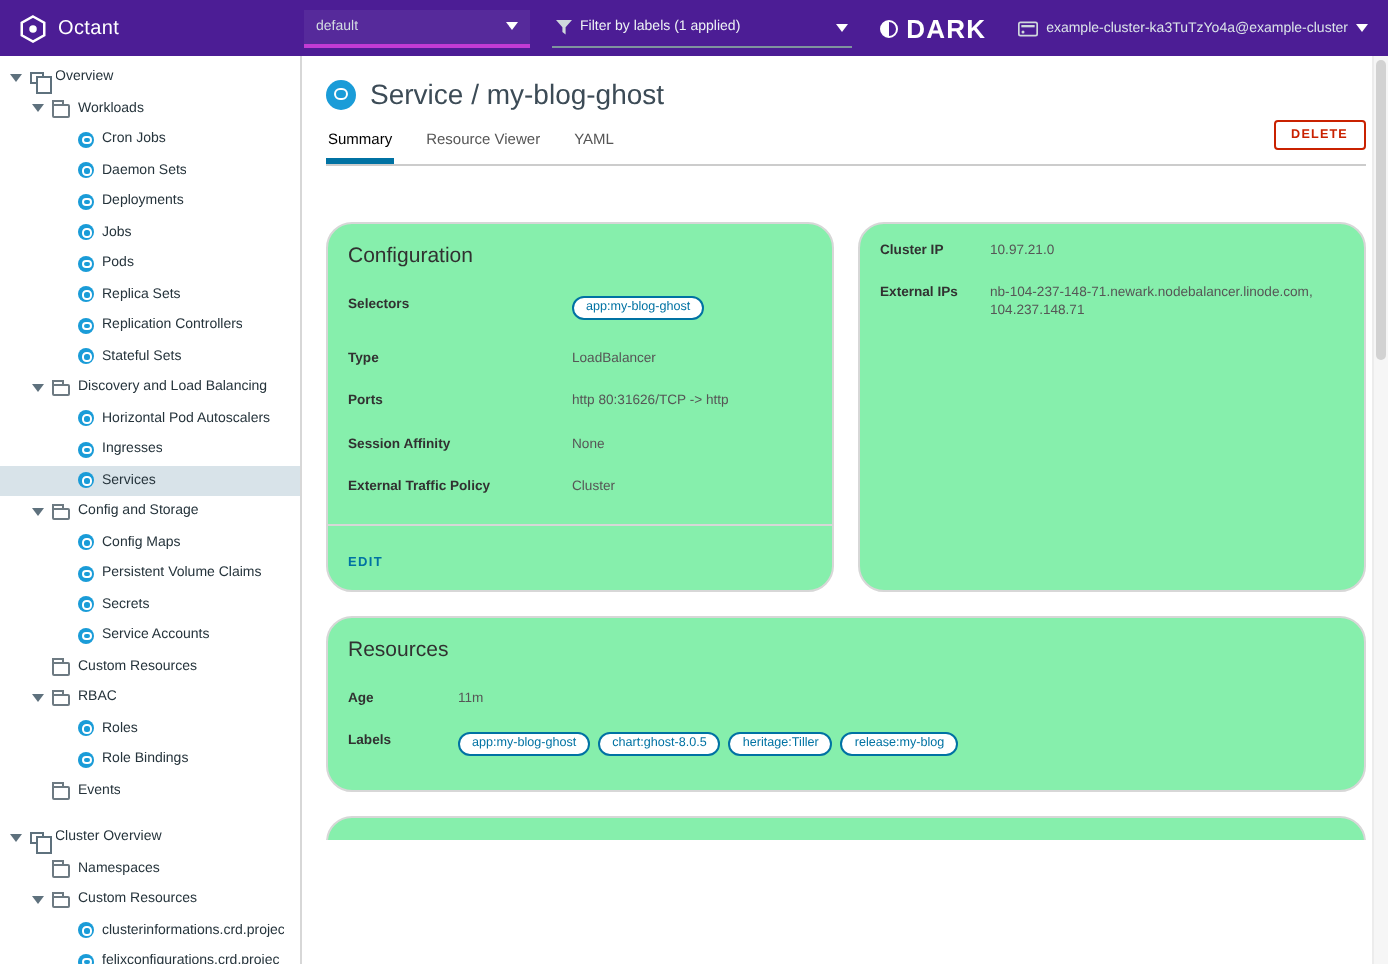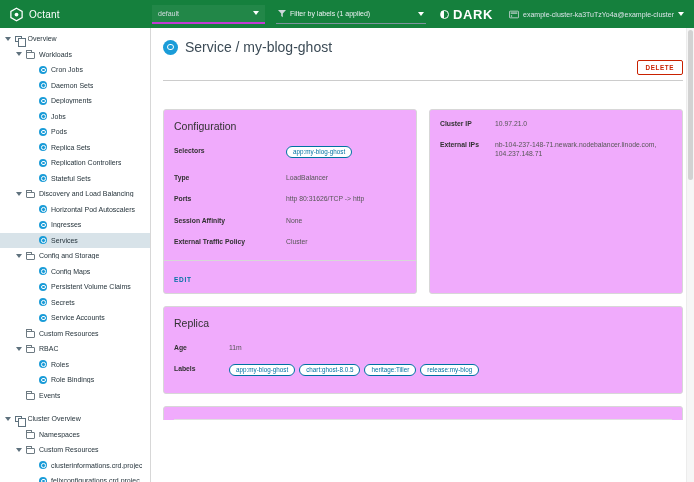--- a/index.html
+++ b/index.html
@@ -1,20 +1,20 @@
 <!DOCTYPE html>
 <html><head>
 <meta charset="utf-8">
 <style>
 *{margin:0;padding:0;box-sizing:border-box}
 html,body{width:694px;height:482px}
 body{font-family:"Liberation Sans",sans-serif;background:#fff;overflow:hidden;position:relative;-webkit-font-smoothing:antialiased}
 
 
-.topbar{position:absolute;top:0;left:0;width:694px;height:28px;background:#15803d;display:flex;align-items:center;color:#fff;z-index:9}
+.topbar{position:absolute;top:0;left:0;width:694px;height:28px;background:#4c1d95;display:flex;align-items:center;color:#fff;z-index:9}
 .brand{width:152px;display:flex;align-items:center;gap:5px;padding-left:9px;flex:0 0 auto}
 .brand-title{font-size:10px;color:#fff;letter-spacing:.2px}
 .ns-select{width:113px;height:19px;display:flex;align-items:center;justify-content:space-between;padding:0 6px;background:rgba(255,255,255,.06);border-bottom:2px solid #c13bd4;font-size:7px;color:#d4dde2;cursor:pointer;flex:0 0 auto}
 .filter{margin-left:11px;width:150px;height:19px;display:flex;align-items:center;gap:4px;border-bottom:1px solid #7e939e;font-size:7px;color:#eef3f5;cursor:pointer;flex:0 0 auto;padding:0 2px}
 .filter .tb-caret{margin-left:auto}
 .tb-caret{width:0;height:0;border-left:3px solid transparent;border-right:3px solid transparent;border-top:4px solid #fff;flex:0 0 auto}
 .theme{margin-left:auto;display:flex;align-items:center;gap:4px;font-size:13px;font-weight:700;letter-spacing:.6px;cursor:pointer}
 .theme-icon{width:9px;height:9px;border:1px solid #fff;border-radius:50%;background:linear-gradient(90deg,#fff 0 50%,transparent 50%);flex:0 0 auto}
 .context{display:flex;align-items:center;gap:4px;font-size:7px;color:#dbe4e9;margin:0 10px 0 16px;cursor:pointer}
 
@@ -42,21 +42,21 @@
 .page-icon{width:15px;height:15px;border-radius:50%;background:#1a9cd8;position:relative;flex:0 0 auto}
 .page-icon::after{content:"";position:absolute;left:4.2px;top:4.2px;width:4.5px;height:4.5px;border:1.2px solid #fff;border-radius:50%}
 .page-title{font-size:14px;color:#3c4b56;font-weight:400}
 .tabs-row{display:flex;align-items:center;margin-top:5px;border-bottom:1px solid #ccc}
 .tab{background:none;border:none;border-bottom:3px solid transparent;padding:5px 1px;margin-right:15px;font-size:7.5px;color:#565656;font-family:inherit;cursor:pointer}
 .tab.active{border-bottom-color:#0072a3;color:#000}
 .delete-btn{margin-left:auto;align-self:flex-start;border:1px solid #c92100;color:#c92100;background:#fff;font-size:6.3px;font-weight:600;letter-spacing:.6px;padding:3px 8px;border-radius:2px;font-family:inherit;cursor:pointer;margin-bottom:5px}
 
 .cards{margin-top:28px;display:flex;flex-direction:column;gap:12px}
 .grid2{display:grid;grid-template-columns:1fr 1fr;gap:12px;align-items:stretch}
-.card{border:1px solid #d7d7d7;border-radius:3px;background:#f0abfc;display:flex;flex-direction:column}
+.card{border:1px solid #d7d7d7;border-radius:13px;background:#86efac;display:flex;flex-direction:column}
 .card-title{font-size:10.5px;color:#313131;padding:10px 10px 5px;font-weight:400}
 .card-body{padding:9px 10px 2px;flex:1}
 .kv-row{display:flex;margin-bottom:12px;font-size:6.8px;line-height:1.35}
 .kv-label{flex:0 0 auto;color:#313131;font-weight:700;padding-right:6px}
 .card.config .kv-label{width:112px}
 .card.status .kv-label{width:55px}
 .card.metadata .kv-label{width:55px}
 .kv-value{color:#565656;min-width:0}
 .chip{display:inline-block;border:1px solid #0072a3;color:#0072a3;border-radius:8px;padding:1px 6px;font-size:6.3px;margin:0 4px 3px 0;line-height:1.3;background:#fff}
 .card-footer{border-top:1px solid #d7d7d7;padding:7px 10px}
@@ -259,20 +259,25 @@
   </div>
   </nav>
 
 <main class="main">
   <div class="page-header">
     <span class="page-icon"></span>
     <h1 class="page-title">Service / my-blog-ghost</h1>
   </div>
 
   <div class="tabs-row">
+    <div style="display:flex">
+        <button class="tab active"><span>Summary</span></button>
+        <button class="tab"><span>Resource Viewer</span></button>
+        <button class="tab"><span>YAML</span></button>
+      </div>
     <button class="delete-btn">DELETE</button>
   </div>
 
   <div class="cards">
     <div class="grid2">
 
       <section class="card config">
         <h2 class="card-title">Configuration</h2>
         <div class="card-body">
             <div class="kv-row">
@@ -330,21 +335,21 @@
     <div class="kv-value">
       <span class="kv-text">nb-104-237-148-71.newark.nodebalancer.linode.com, 104.237.148.71</span>
       <span class="chips"></span>
     </div>
   </div>
           </div>
       </section>
     </div>
 
     <section class="card metadata">
-      <h2 class="card-title">Replica</h2>
+      <h2 class="card-title">Resources</h2>
       <div class="card-body">
           <div class="kv-row">
     <div class="kv-label">Age</div>
     <div class="kv-value">
       <span class="kv-text">11m</span>
       <span class="chips"></span>
     </div>
   </div>
           <div class="kv-row">
     <div class="kv-label">Labels</div>

